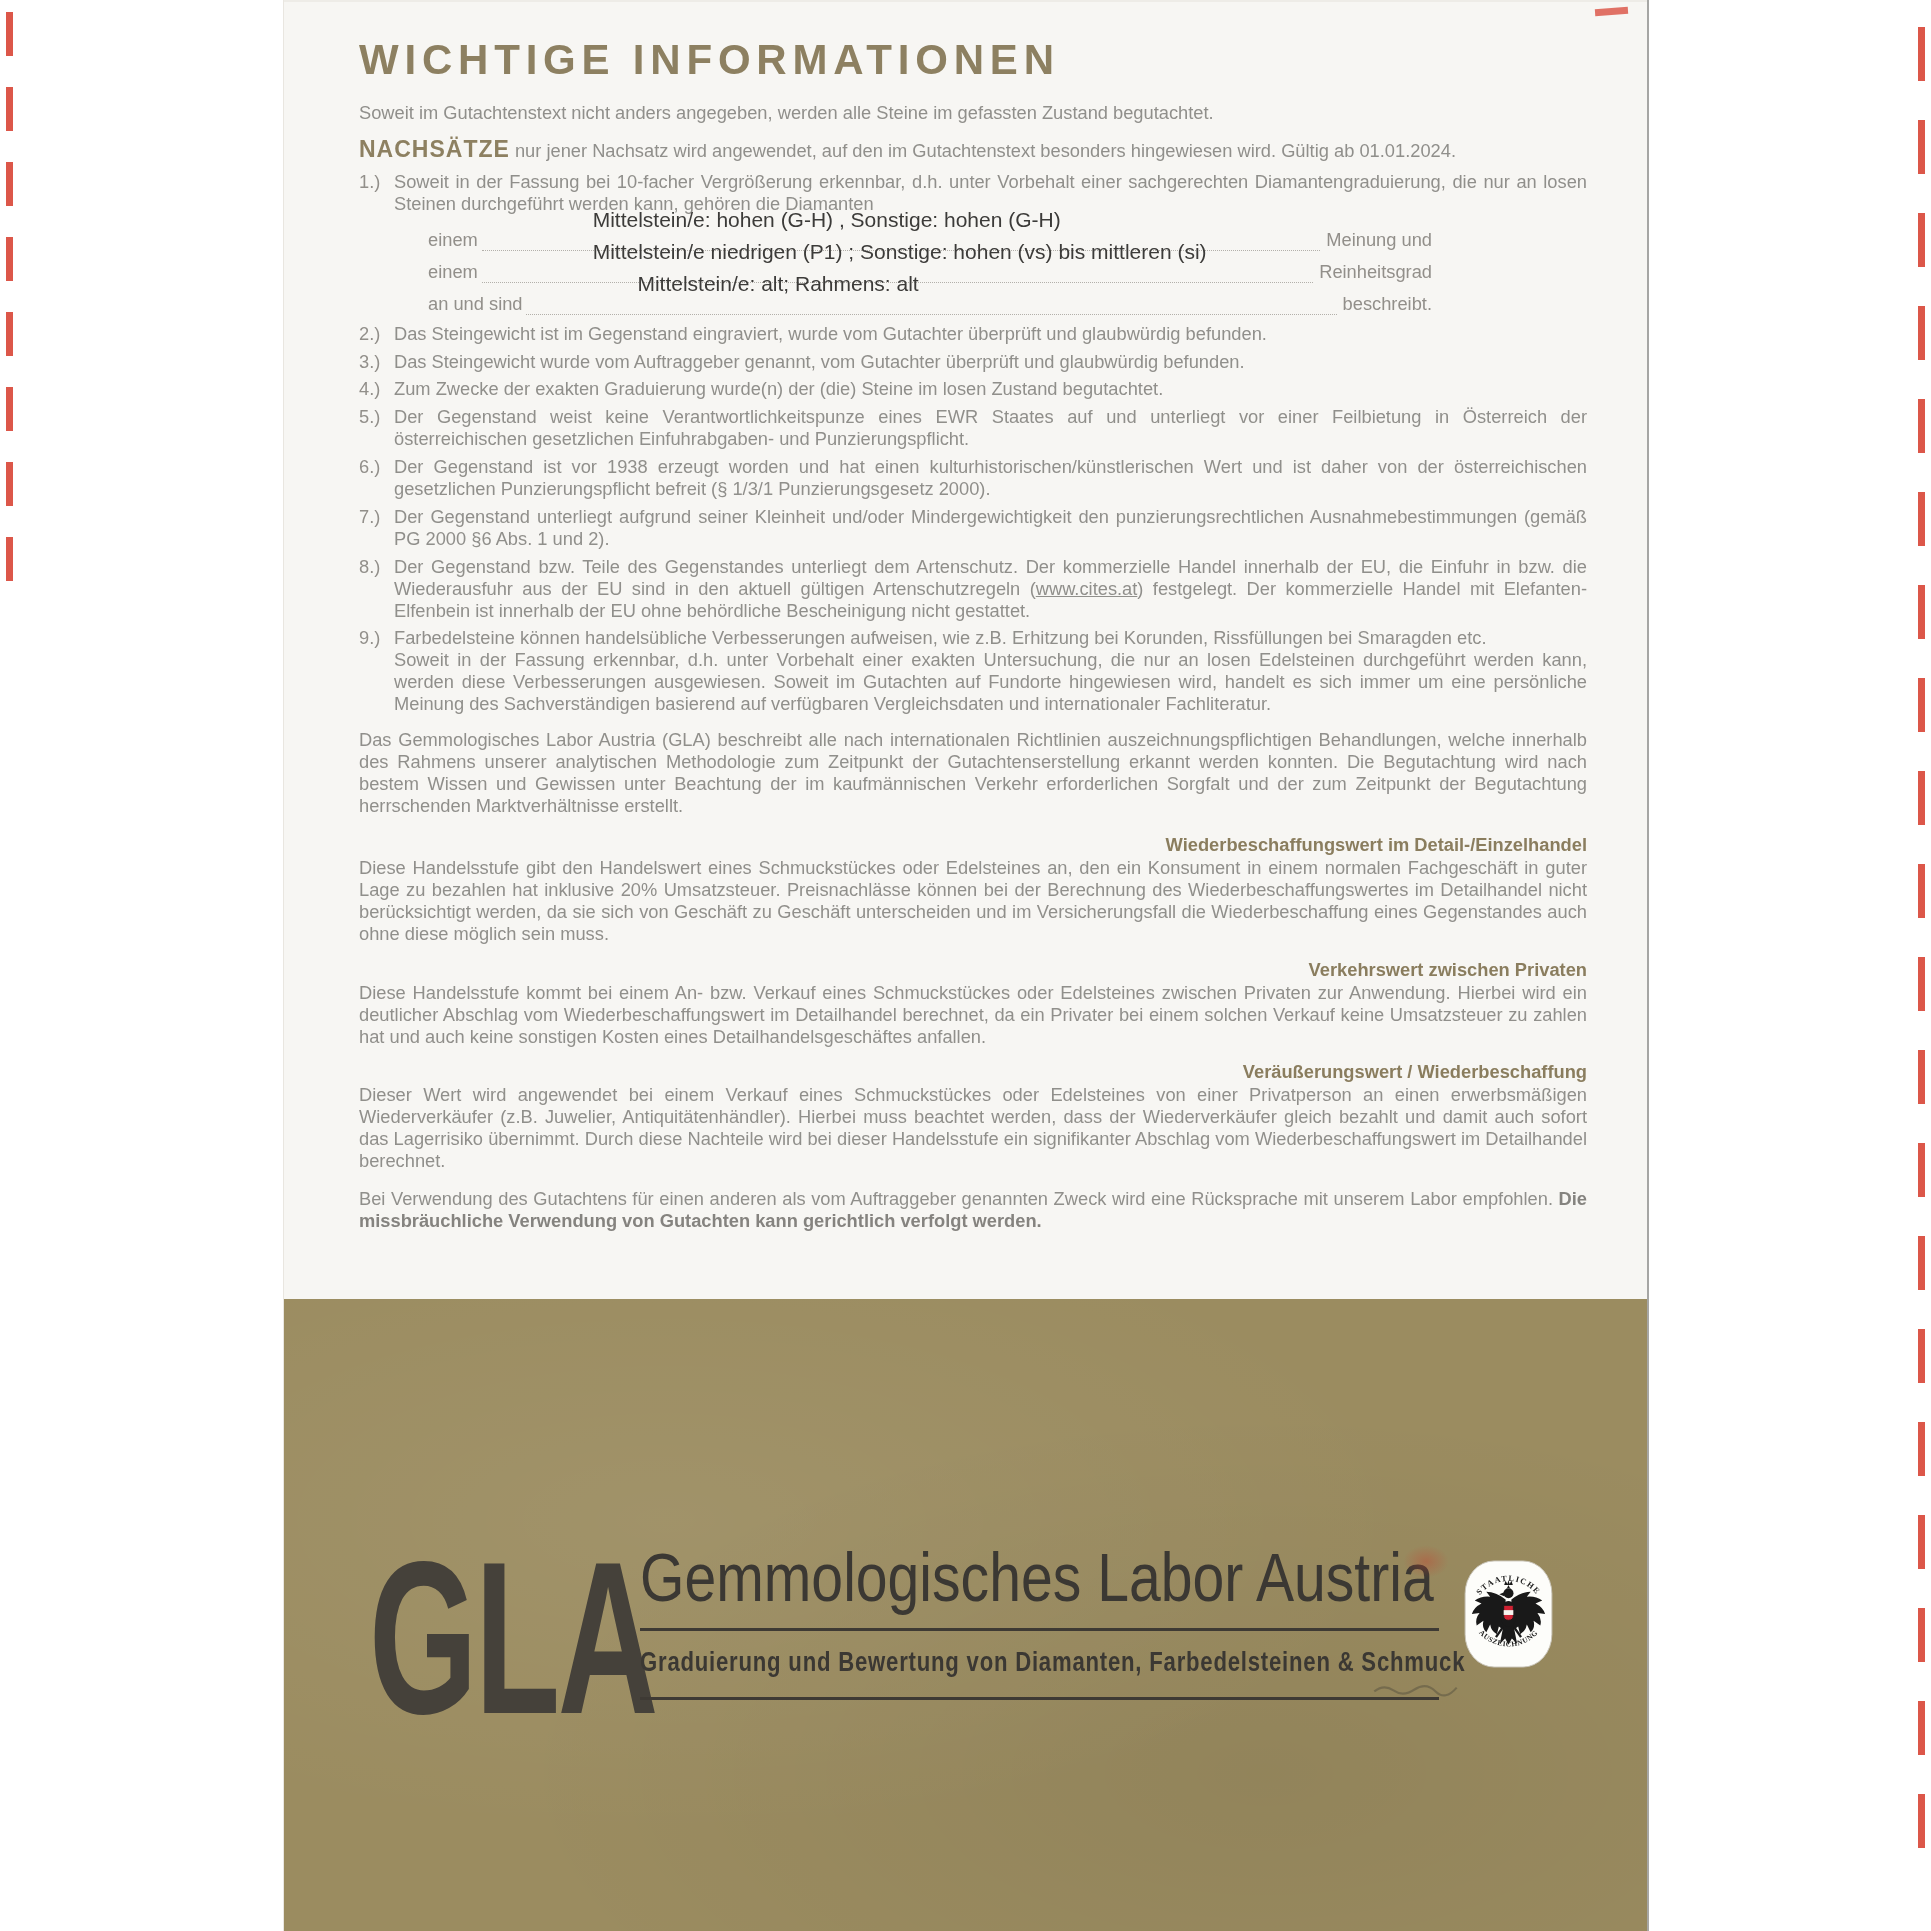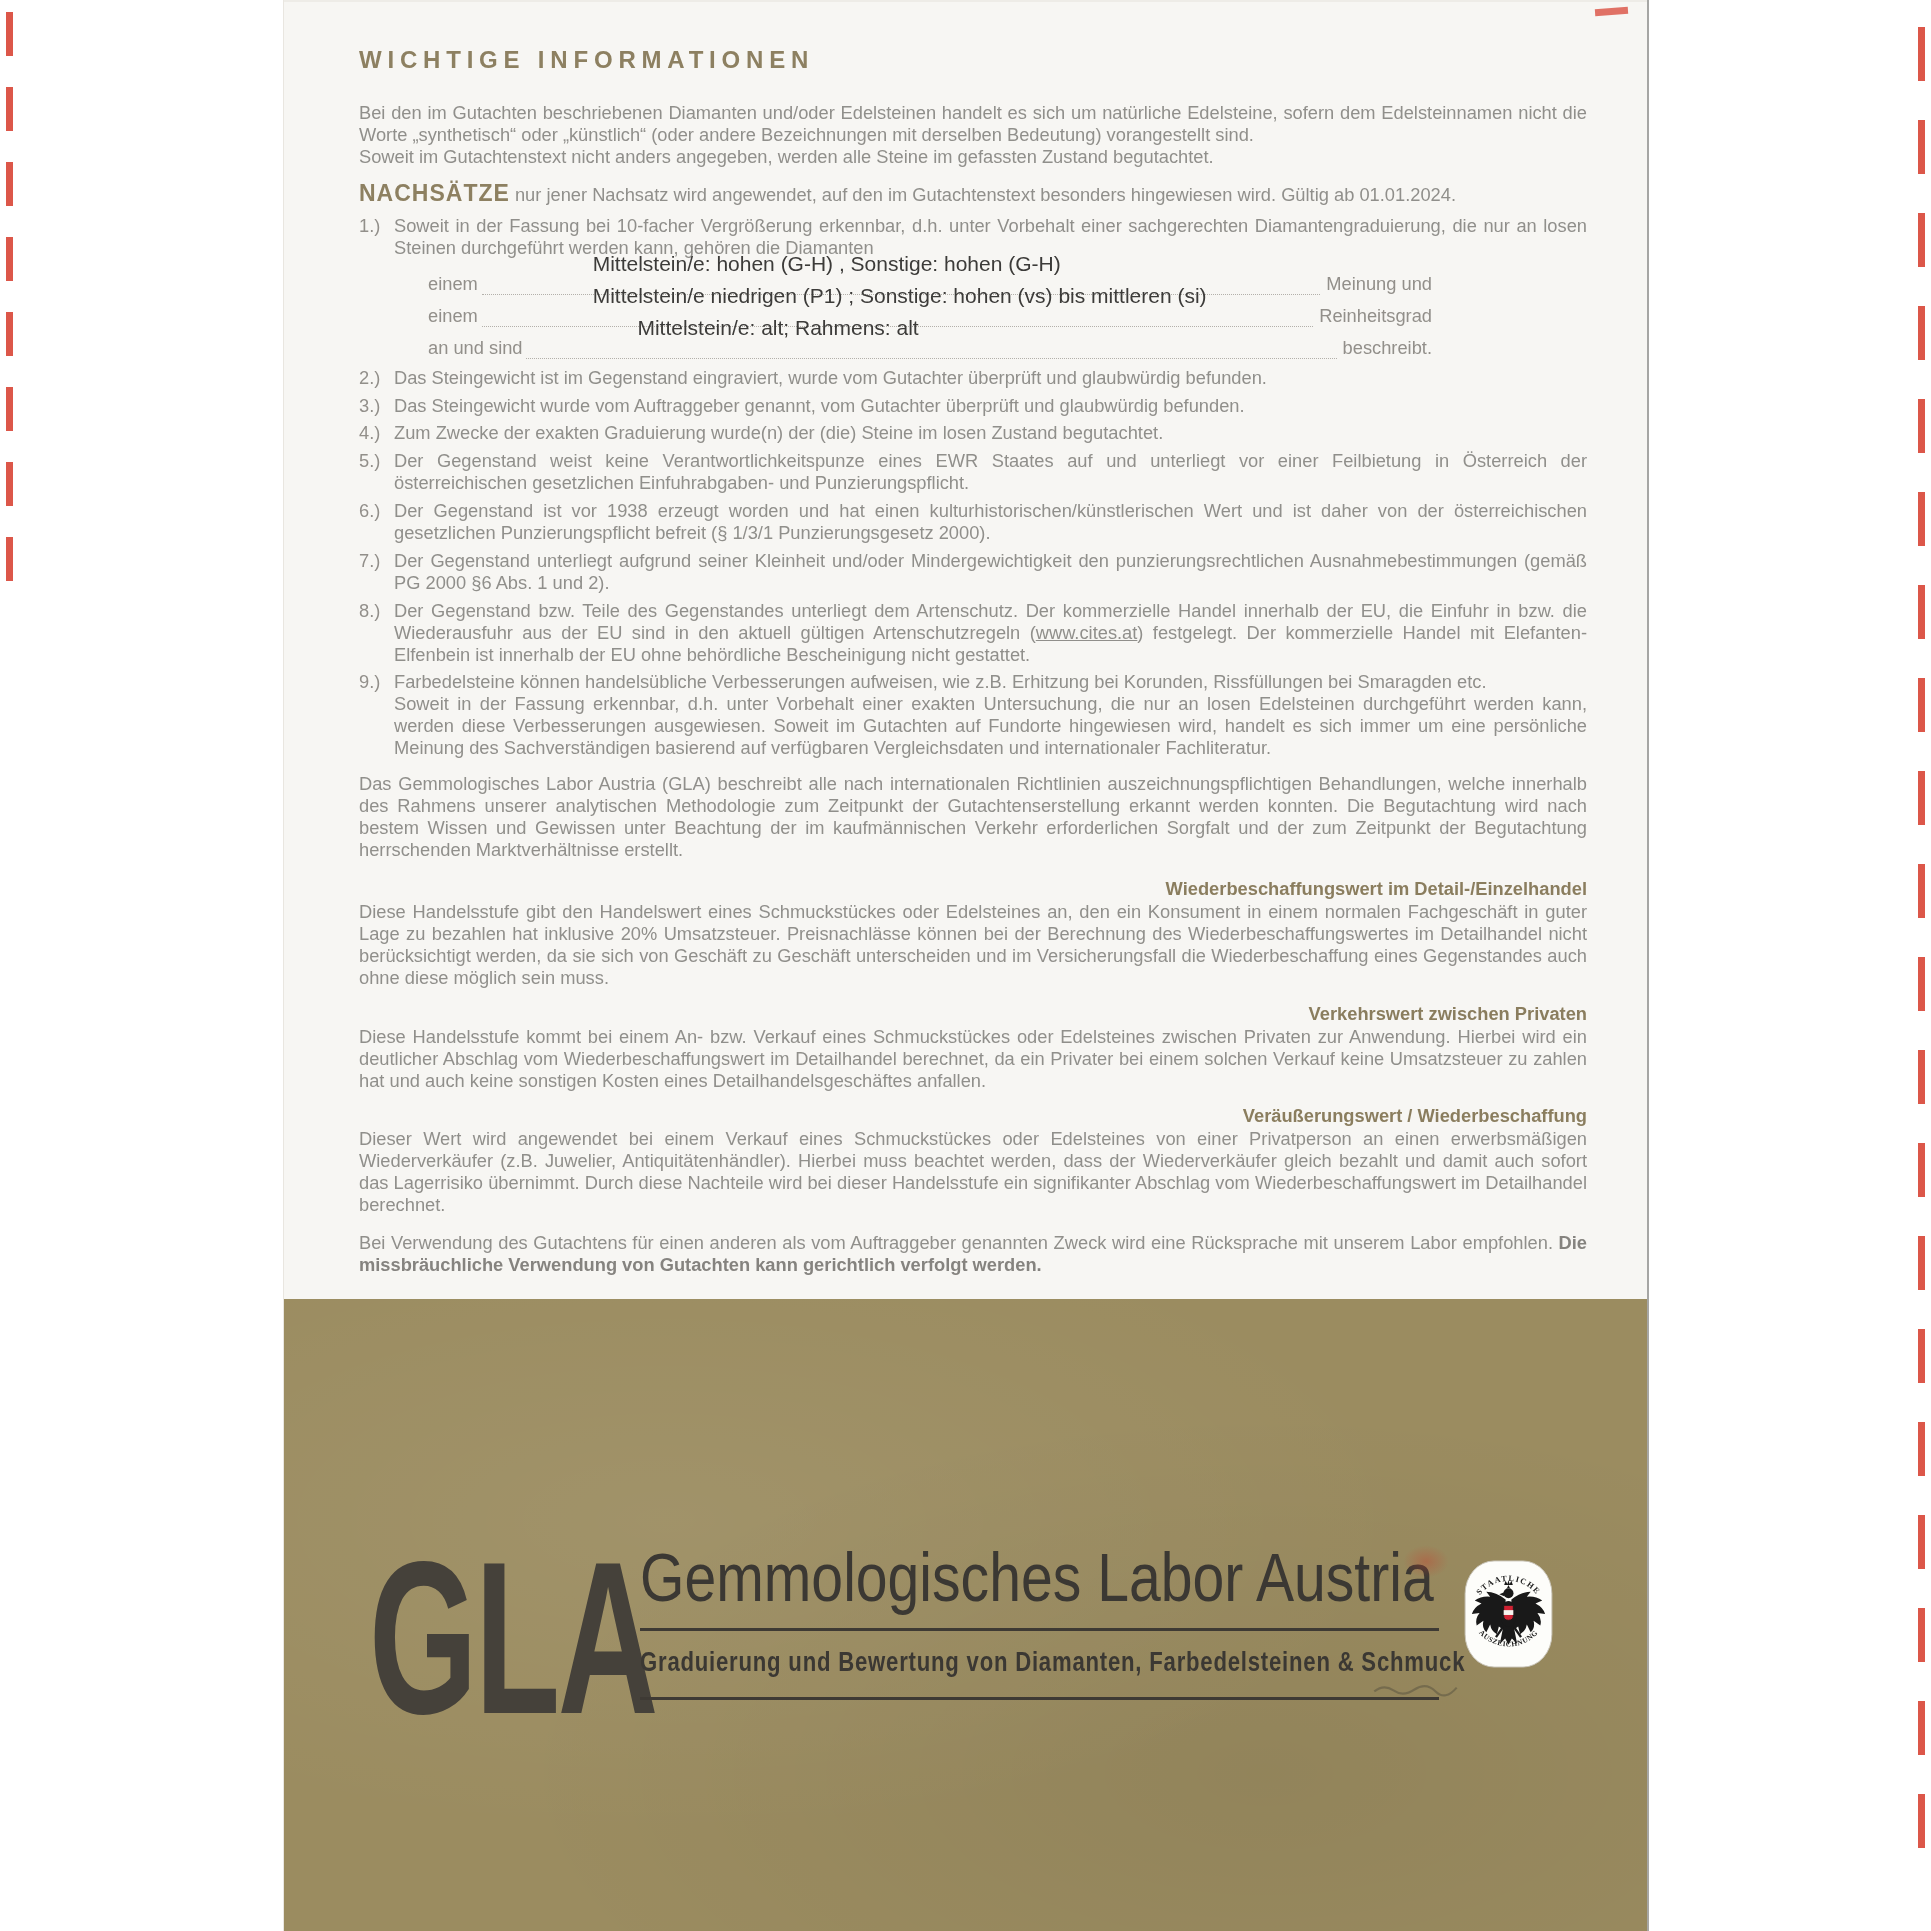--- a/index.html
+++ b/index.html
@@ -14,21 +14,21 @@
     box-shadow:inset 0 1.9px 0 #eeece7;
   }
   .content{
     position:absolute;left:0;top:0;right:0;
     padding:42px 60px 0 75px;
     color:#908f8b;
     font-size:18.3px;line-height:22px;
     text-align:justify;
   }
   .doc-title{
-    font-size:24px;line-height:35px;font-weight:bold;color:#8d8061;
+    font-size:42px;line-height:35px;font-weight:bold;color:#8d8061;
     letter-spacing:5.8px;margin:0 0 25px 0;text-align:left;
   }
   .intro p{margin:0;}
   .intro{margin-bottom:13.5px;}
 
   .nachs-line{margin:0 0 9.7px 0;text-align:left;}
   .nachs-label{font-weight:bold;color:#8d8061;font-size:23px;letter-spacing:1px;}
   .nachs-rest{color:#908f8b;}
 
   .item{display:flex;margin:0 0 5.8px 0;}
@@ -107,21 +107,20 @@
 </head>
 <body>
 
 <div class="scan-page">
 
   <div class="content">
 
     <h1 class="doc-title">WICHTIGE INFORMATIONEN</h1>
 
     <div class="intro">
-      <p>Bei den im Gutachten beschriebenen Diamanten und/oder Edelsteinen handelt es sich um natürliche Edelsteine, sofern dem Edelsteinnamen nicht die Worte „synthetisch“ oder „künstlich“ (oder andere Bezeichnungen mit derselben Bedeutung) vorangestellt sind.</p>
       <p>Soweit im Gutachtenstext nicht anders angegeben, werden alle Steine im gefassten Zustand begutachtet.</p>
     </div>
 
     <p class="nachs-line">
       <span class="nachs-label">NACHSÄTZE</span>
       <span class="nachs-rest">nur jener Nachsatz wird angewendet, auf den im Gutachtenstext besonders hingewiesen wird. Gültig ab 01.01.2024.</span>
     </p>
 
     <div class="item">
       <span class="num">1.)</span>

